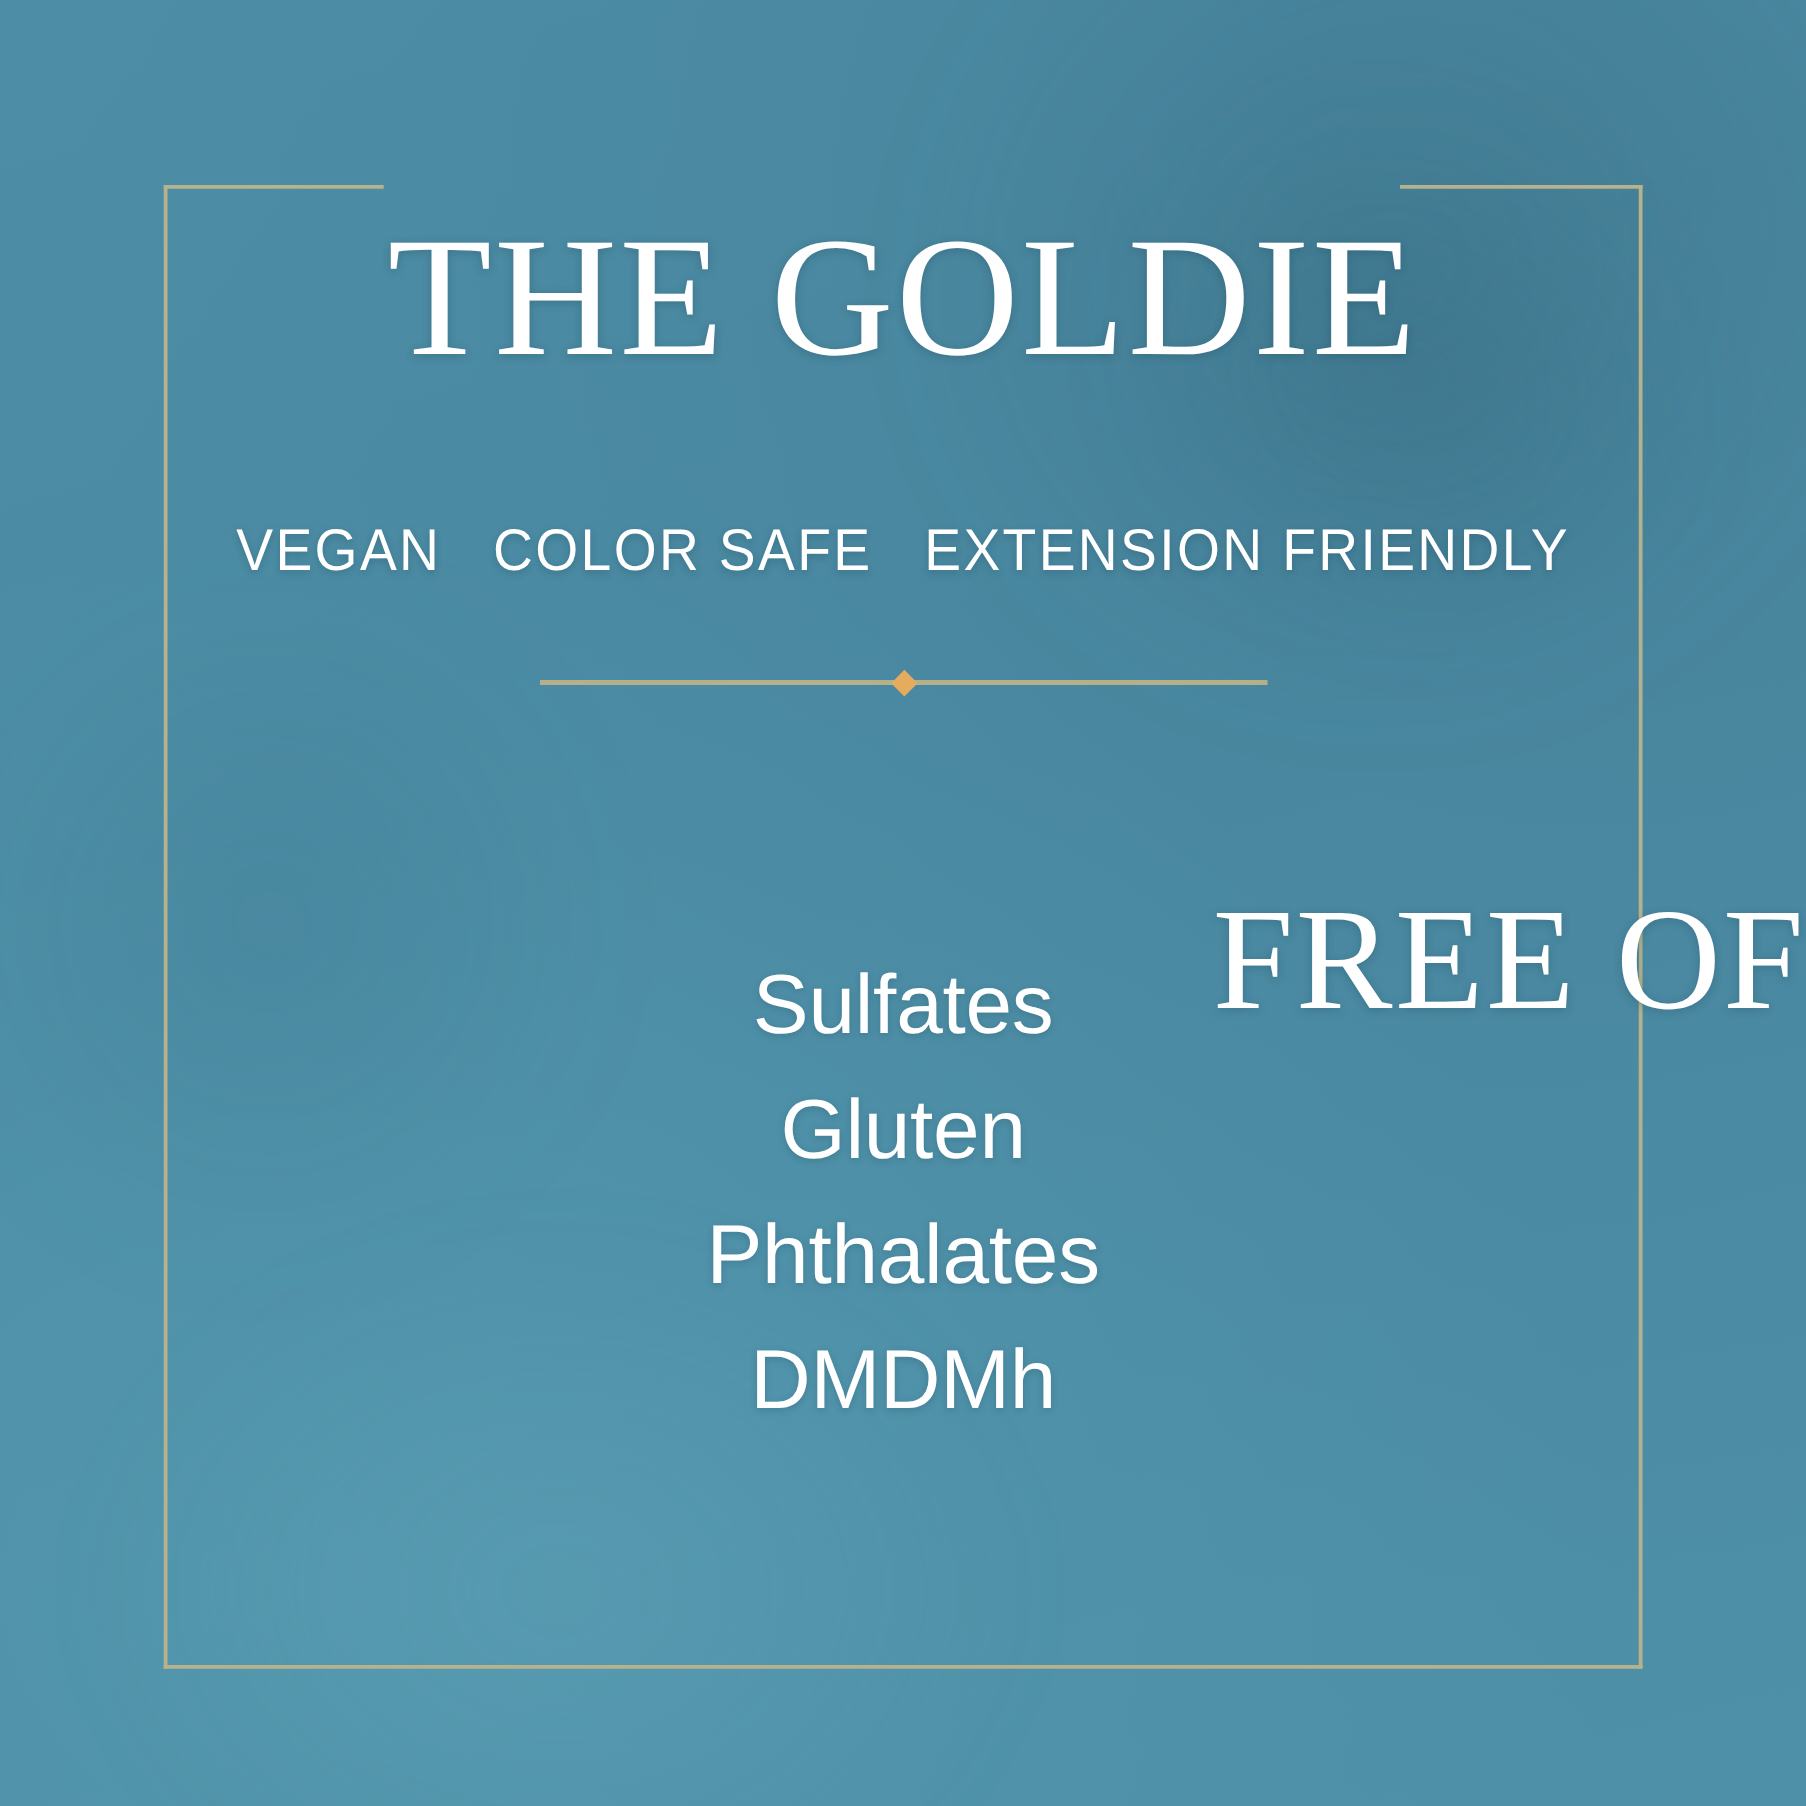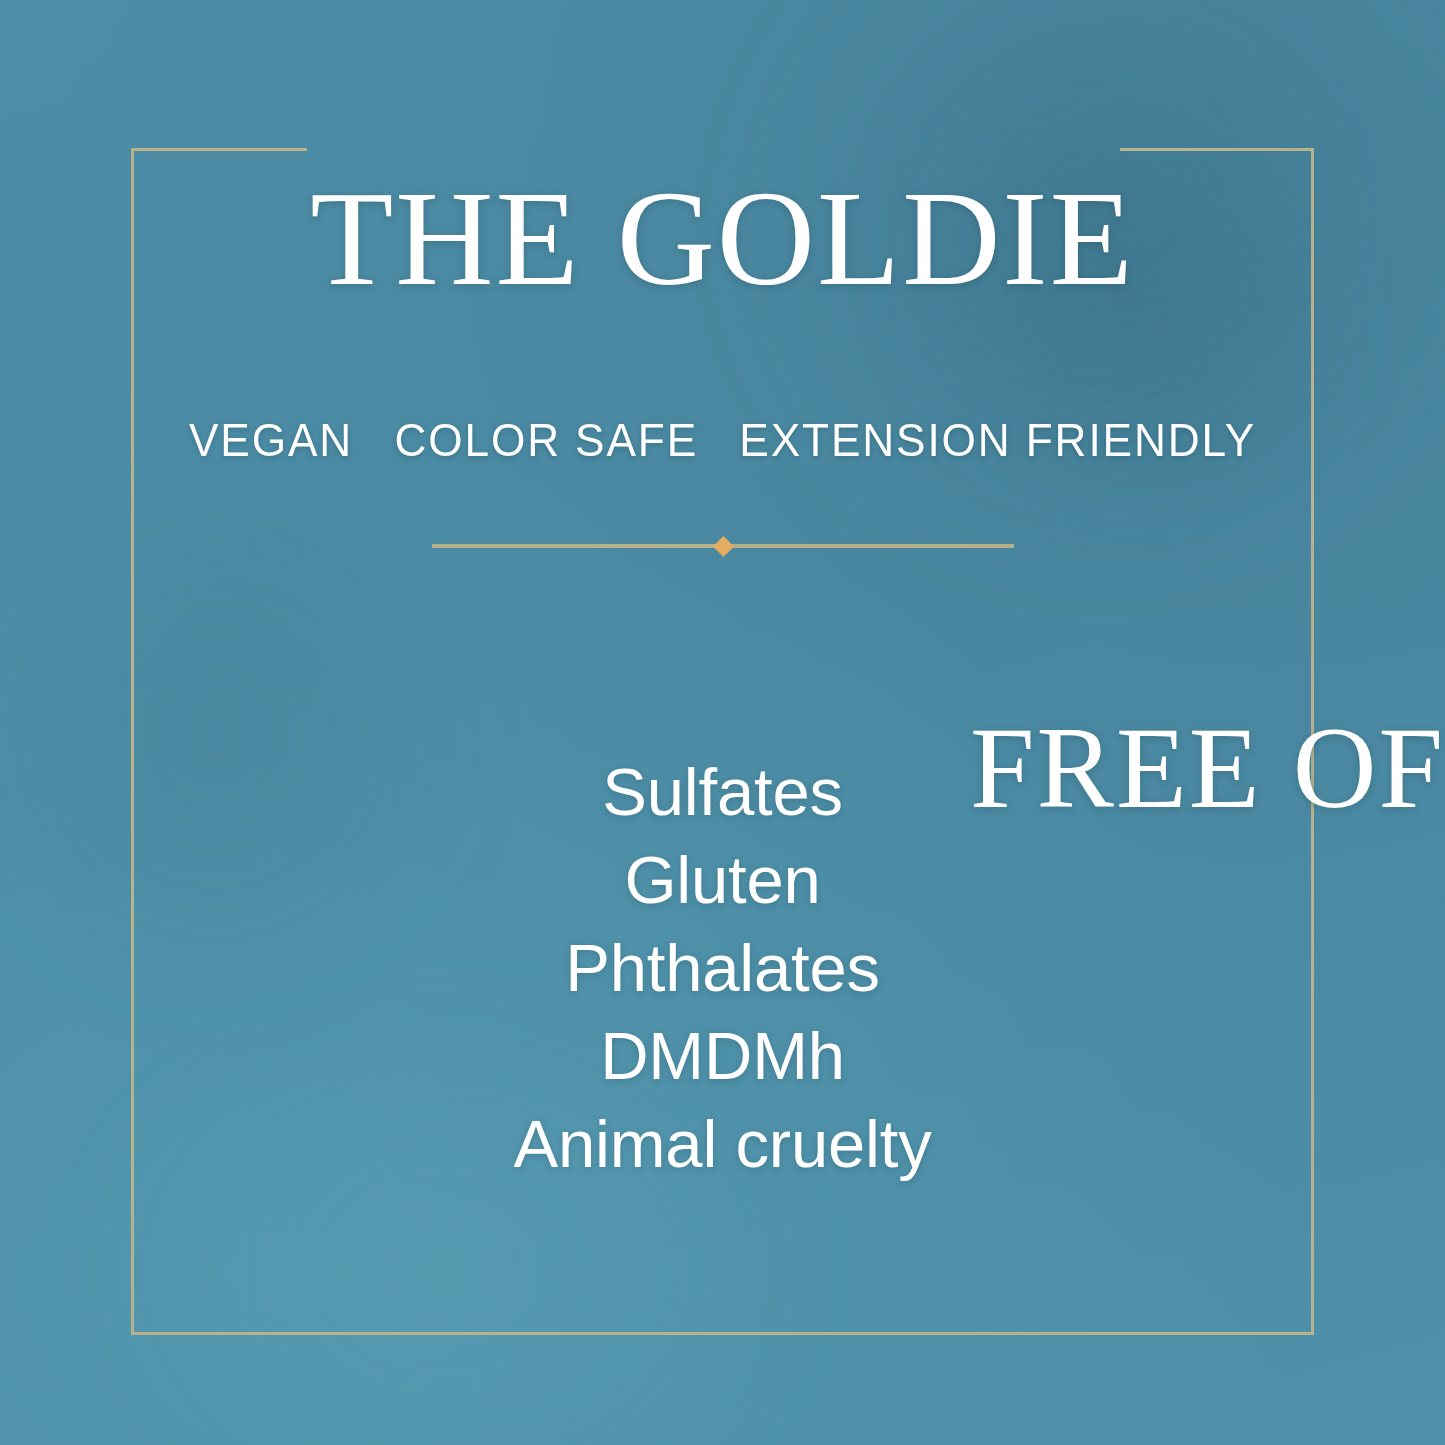--- a/index.html
+++ b/index.html
@@ -176,20 +176,21 @@
   }
   .freeof-list li {
     height: 88px;
     line-height: 88px;
     font-family: "Liberation Sans", sans-serif;
     font-weight: 400;
     font-size: 67px;
     letter-spacing: -0.2px;
     color: #ffffff;
     text-shadow: 0 2px 6px rgba(26,66,84,0.25);
+    margin-top: 12px;
   }
 </style>
 </head>
 <body>
 
 <div class="canvas">
 
   <div class="bg-base"></div>
   <div class="bg-shadow-a"></div>
   <div class="bg-shadow-b"></div>
@@ -217,16 +218,15 @@
     <div class="diamond"></div>
   </div>
 
   <h2 class="freeof-heading">FREE OF</h2>
 
   <ul class="freeof-list">
     <li>Sulfates</li>
     <li>Gluten</li>
     <li>Phthalates</li>
     <li>DMDMh</li>
-    <li>Animal cruelty</li>
   </ul>
 
 </div>
 
 </body></html>

